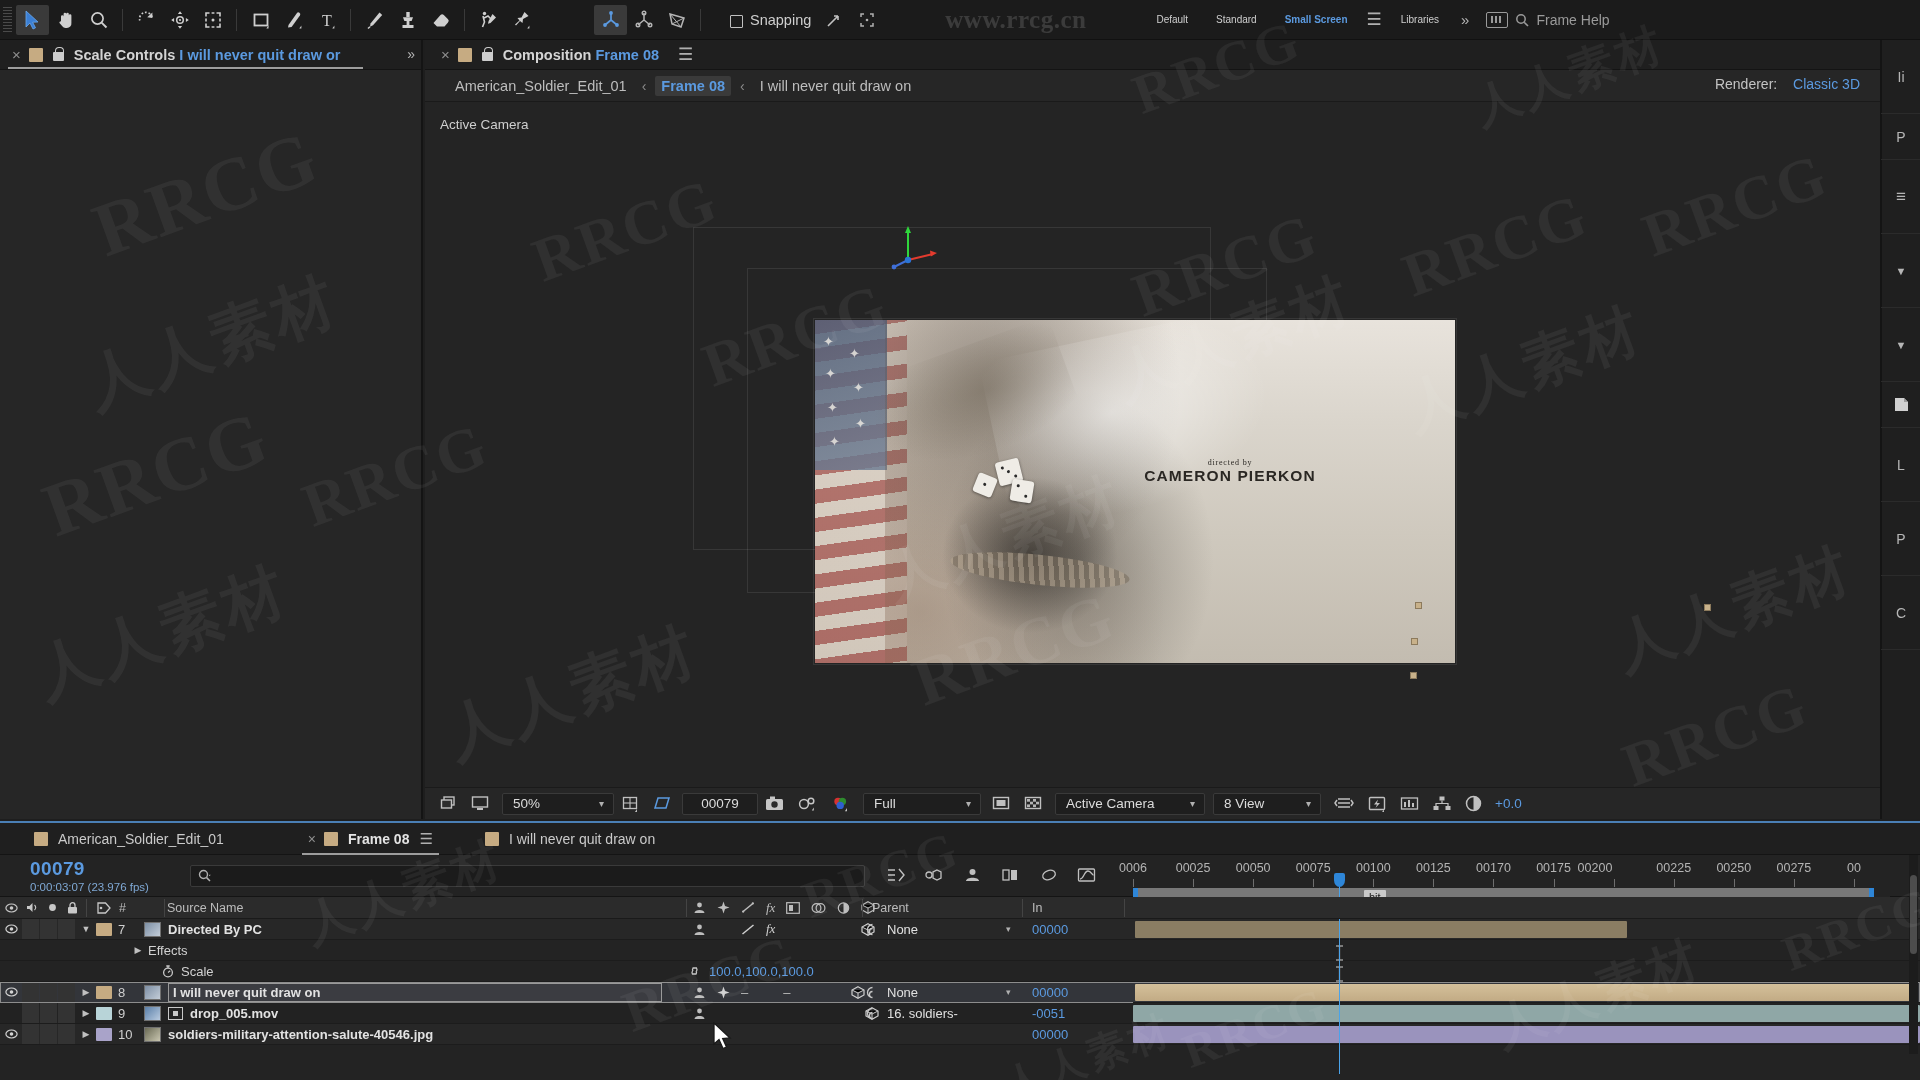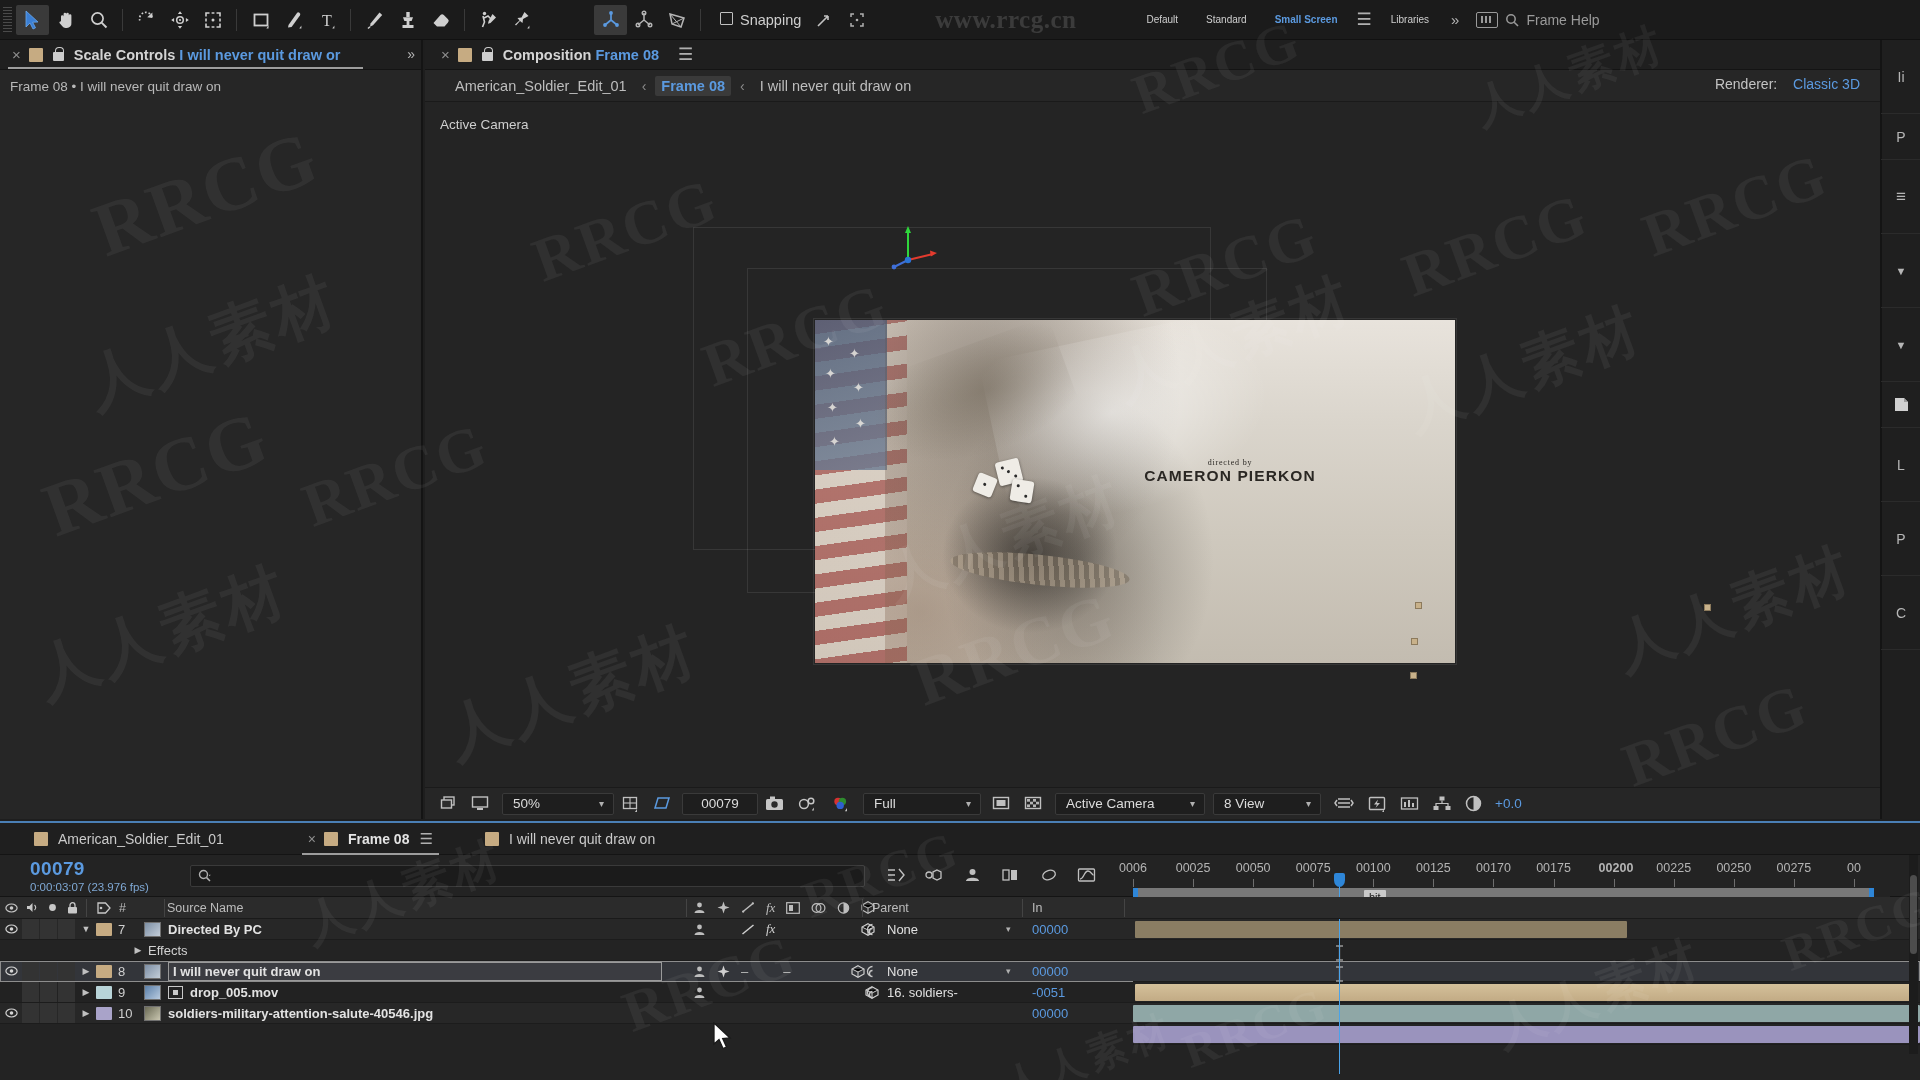--- a/index.html
+++ b/index.html
@@ -402,21 +402,21 @@
     </div>
     <div class="tbtn">
       <svg width="20" height="20" viewBox="0 0 20 20">
           <path d="M3 4 L17 8 L14 17 L5 14 Z" fill="none" stroke="#b5b5b5" stroke-width="1.5"></path>
           <path d="M3 4 L14 17 M17 8 L5 14" stroke="#b5b5b5" stroke-width="1"></path>
         </svg>
     </div>
 
     <div class="tbsep"></div>
 
-    <div style="display:flex;align-items:flex-start;margin-left:12px">
+    <div style="display:flex;align-items:flex-end;margin-left:22px">
       <div class="snapbox"></div>
       <span class="snaplabel">Snapping</span>
     </div>
     <div class="tbtn">
       <svg width="18" height="18" viewBox="0 0 18 18">
           <path d="M3 15 L13 5 M13 5 L9 5 M13 5 L13 9" stroke="#c2c2c2" stroke-width="1.6" fill="none"></path>
         </svg>
     </div>
     <div class="tbtn">
       <svg width="18" height="18" viewBox="0 0 18 18">
@@ -452,21 +452,20 @@
 
   <div id="effectpanel">
     <div class="panel-tabbar">
       <span class="tabclose">×</span>
       <span class="tabswatch"></span>
       <span class="locki"></span>
       <span class="tabtitle"><span>Scale Controls </span><span class="blue">I will never quit draw or</span></span>
       <span class="panel-morebtn">»</span>
       <span class="tabunderline" style="width:355px"></span>
     </div>
-    <div class="ec-subtitle">Frame 08  •  I will never quit draw on</div>
     <div class="ec-body"></div>
   </div>
 
   <div id="comppanel">
     <div class="panel-tabbar" style="padding-left:14px">
       <span class="tabclose">×</span>
       <span class="tabswatch"></span>
       <span class="locki"></span>
       <span class="tabtitle"><span>Composition </span><span class="blue">Frame 08</span></span>
       <span class="wsmenu" style="margin-left:14px">☰</span>
@@ -782,21 +781,21 @@
           <div class="rlabel" style="left: 180.238px;">00075</div>
           <div class="rtick" style="left: 240.317px;"></div>
           <div class="rlabel" style="left: 240.317px;">00100</div>
           <div class="rtick" style="left: 300.397px;"></div>
           <div class="rlabel" style="left: 300.397px;">00125</div>
           <div class="rtick" style="left: 360.476px;"></div>
           <div class="rlabel" style="left: 360.476px;">00170</div>
           <div class="rtick" style="left: 420.556px;"></div>
           <div class="rlabel" style="left: 420.556px;">00175</div>
           <div class="rtick" style="left: 480.635px;"></div>
-          <div class="rlabel" style="left: 483px; font-weight: bold;">00200</div>
+          <div class="rlabel" style="left: 462px;">00200</div>
           <div class="rtick" style="left: 540.714px;"></div>
           <div class="rlabel" style="left: 540.714px;">00225</div>
           <div class="rtick" style="left: 600.794px;"></div>
           <div class="rlabel" style="left: 600.794px;">00250</div>
           <div class="rtick" style="left: 660.873px;"></div>
           <div class="rlabel" style="left: 660.873px;">00275</div>
           <div class="rtick" style="left: 720.952px;"></div>
           <div class="rlabel" style="left: 720.952px;">00</div>
           <div class="workbar" style="left: 0px; right: 16px; top: 33px; height: 20px;"></div>
           <div class="workcap" style="left: 0px; top: 33px;"></div>
@@ -924,20 +923,36 @@
           <span style="position:absolute;left:140px;font-size:9px;color:#b0b0b0">▾</span>
         </span>
         <span style="position:absolute;left:1032px;color:#5b9ae0">00000</span>
       </div>
 
       <div class="tlrow prop">
         <span style="margin-left:128px" class="disctri">▶</span>
         <span style="color:#d2d2d2">Effects</span>
       </div>
 
+      <div class="tlrow prop">
+        <span style="margin-left:162px;display:flex;align-items:center;gap:7px">
+          <svg width="12" height="13" viewBox="0 0 12 13">
+              <circle cx="6" cy="7.5" r="4.4" fill="none" stroke="#c8c8c8" stroke-width="1.3"></circle>
+              <path d="M6 3.1 V1 M4.3 1 H7.7" stroke="#c8c8c8" stroke-width="1.3"></path>
+              <line x1="6" y1="7.5" x2="8.2" y2="5.8" stroke="#c8c8c8" stroke-width="1.1"></line>
+            </svg>
+          <span style="color:#d2d2d2">Scale</span>
+        </span>
+        <span style="position:absolute;left:687px;display:flex;align-items:center;gap:7px">
+          <svg width="15" height="10" viewBox="0 0 15 10">
+              <path d="M6 5 A2.6 2.6 0 016 2 H9.5 A2.6 2.6 0 019.5 5 M9 5 A2.6 2.6 0 019 8 H5.5 A2.6 2.6 0 015.5 5" fill="none" stroke="#c8c8c8" stroke-width="1.3"></path>
+            </svg>
+          <span style="color:#5b9ae0">100.0,100.0,100.0</span>
+        </span>
+      </div>
 
       <div class="tlrow sel">
         <span class="eye">
           <svg width="13" height="10" viewBox="0 0 13 10">
               <ellipse cx="6.5" cy="5" rx="5.6" ry="4" fill="none" stroke="#d4d4d4" stroke-width="1.2"></ellipse>
               <circle cx="6.5" cy="5" r="1.8" fill="#d4d4d4"></circle>
             </svg>
         </span>
         <span class="switchcell"></span>
         <span class="switchcell"></span>

